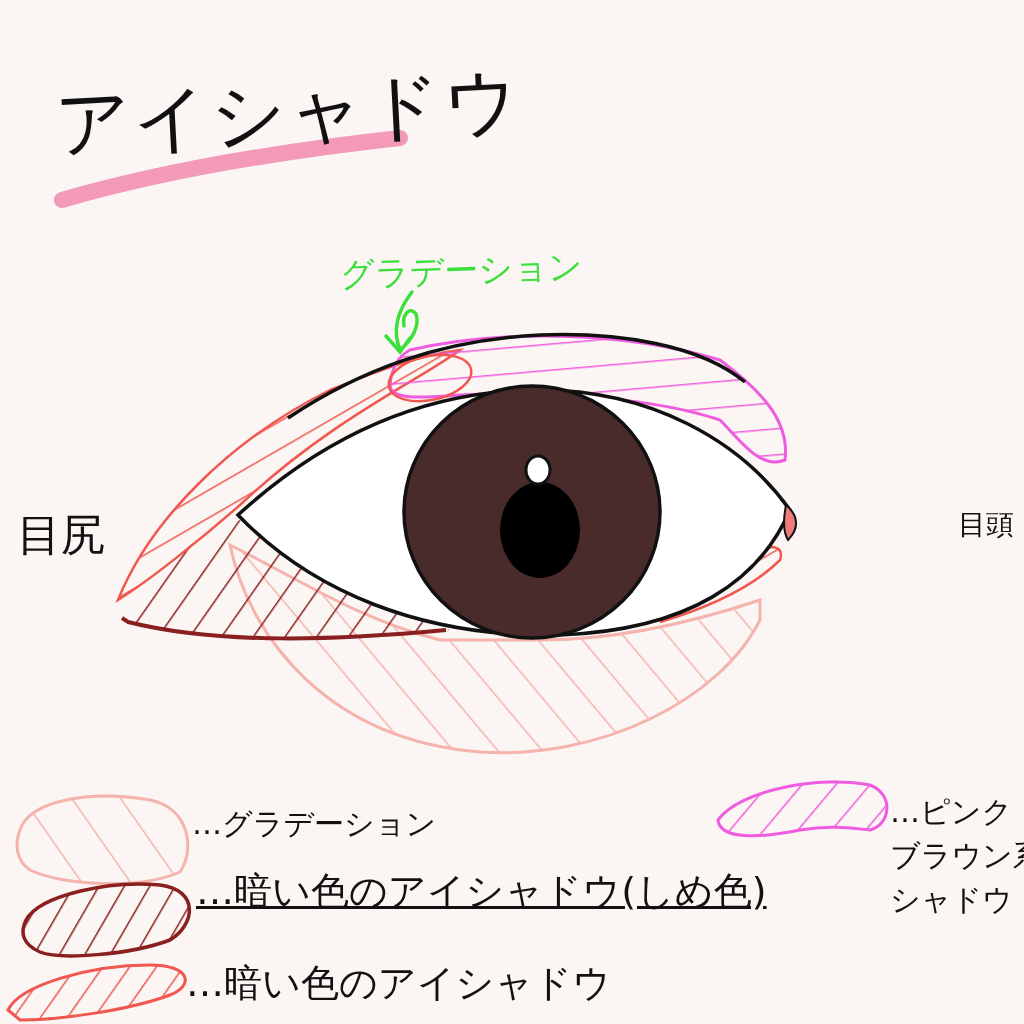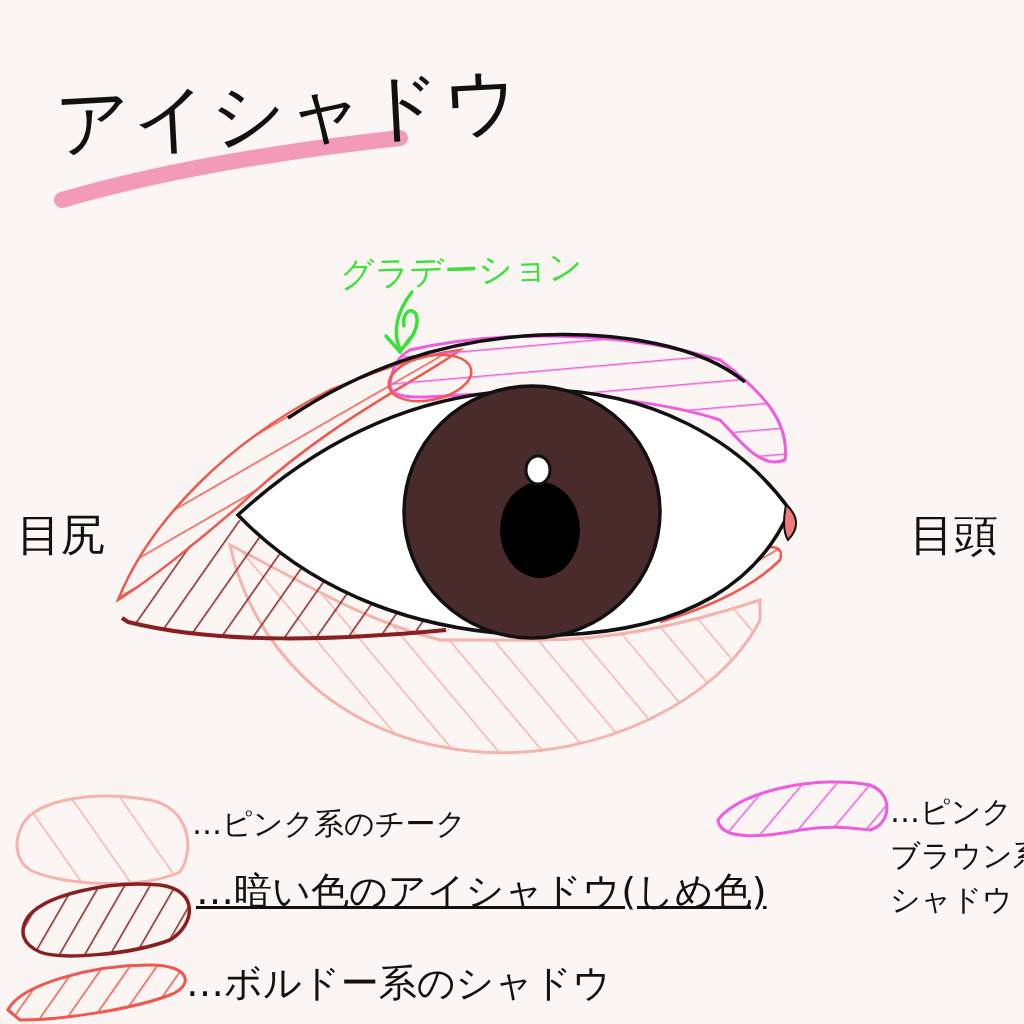--- a/index.html
+++ b/index.html
@@ -10,21 +10,21 @@
       position: relative;
     }
     svg.canvas { position: absolute; left: 0; top: 0; }
     .lbl {
       position: absolute; color: #111; white-space: nowrap;
       font-family: "DejaVu Sans", sans-serif;
     }
     .title { left: 58px; top: 76px; font-size: 74px; letter-spacing: 2px; transform: rotate(-3deg); transform-origin: left bottom; }
     .green { left: 340px; top: 248px; font-size: 34px; color: #3be03b; transform: rotate(-2deg); }
     .side-left { left: 17px; top: 506px; font-size: 44px; }
-    .side-right { left: 910px; top: 506px; font-size: 44px; }
+    .side-right { left: 958px; top: 506px; font-size: 28px; }
     .legend-text { font-size: 38px; }
     .lg1 { left: 192px; top: 804px; font-size: 30px; }
     .lg2 { left: 196px; top: 866px; text-decoration: underline; }
     .lg3 { left: 186px; top: 958px; }
     .lg4 { left: 890px; top: 790px; font-size: 30px; line-height: 44px; }
     .lg4 span { display: block; }
   </style>
 </head>
 <body>
 
@@ -89,20 +89,20 @@
   <path d="M26 920 C40 895 110 880 160 885 C200 890 195 925 170 940 C130 955 60 960 40 952 C22 944 20 932 26 920 Z" fill="url(#legHatchDark)" stroke="#8a1f1f" stroke-width="3.5"></path>
   <path d="M8 1010 C20 985 90 965 150 965 C190 965 195 985 170 995 C130 1010 60 1020 20 1020 Z" fill="url(#legHatchBord)" stroke="#f0574f" stroke-width="3"></path>
   <path d="M718 820 C740 790 820 775 870 785 C895 795 890 825 870 830 C850 828 830 825 800 830 C760 838 720 840 718 820 Z" fill="url(#legHatchPink)" stroke="#f05ce0" stroke-width="3"></path>
 </svg>
 
 <div class="lbl title">アイシャドウ</div>
 <div class="lbl green">グラデーション</div>
 <div class="lbl side-left">目尻</div>
 <div class="lbl side-right">目頭</div>
 
-<div class="lbl legend-text lg1">…ピンク系のチーク</div>
+<div class="lbl legend-text lg1">…グラデーション</div>
 <div class="lbl legend-text lg2">…暗い色のアイシャドウ(しめ色)</div>
-<div class="lbl legend-text lg3">…ボルドー系のシャドウ</div>
+<div class="lbl legend-text lg3">…暗い色のアイシャドウ</div>
 <div class="lbl lg4">
   <span>…ピンク</span>
   <span>ブラウン系</span>
   <span>シャドウ</span>
 </div>
 
 </body></html>

